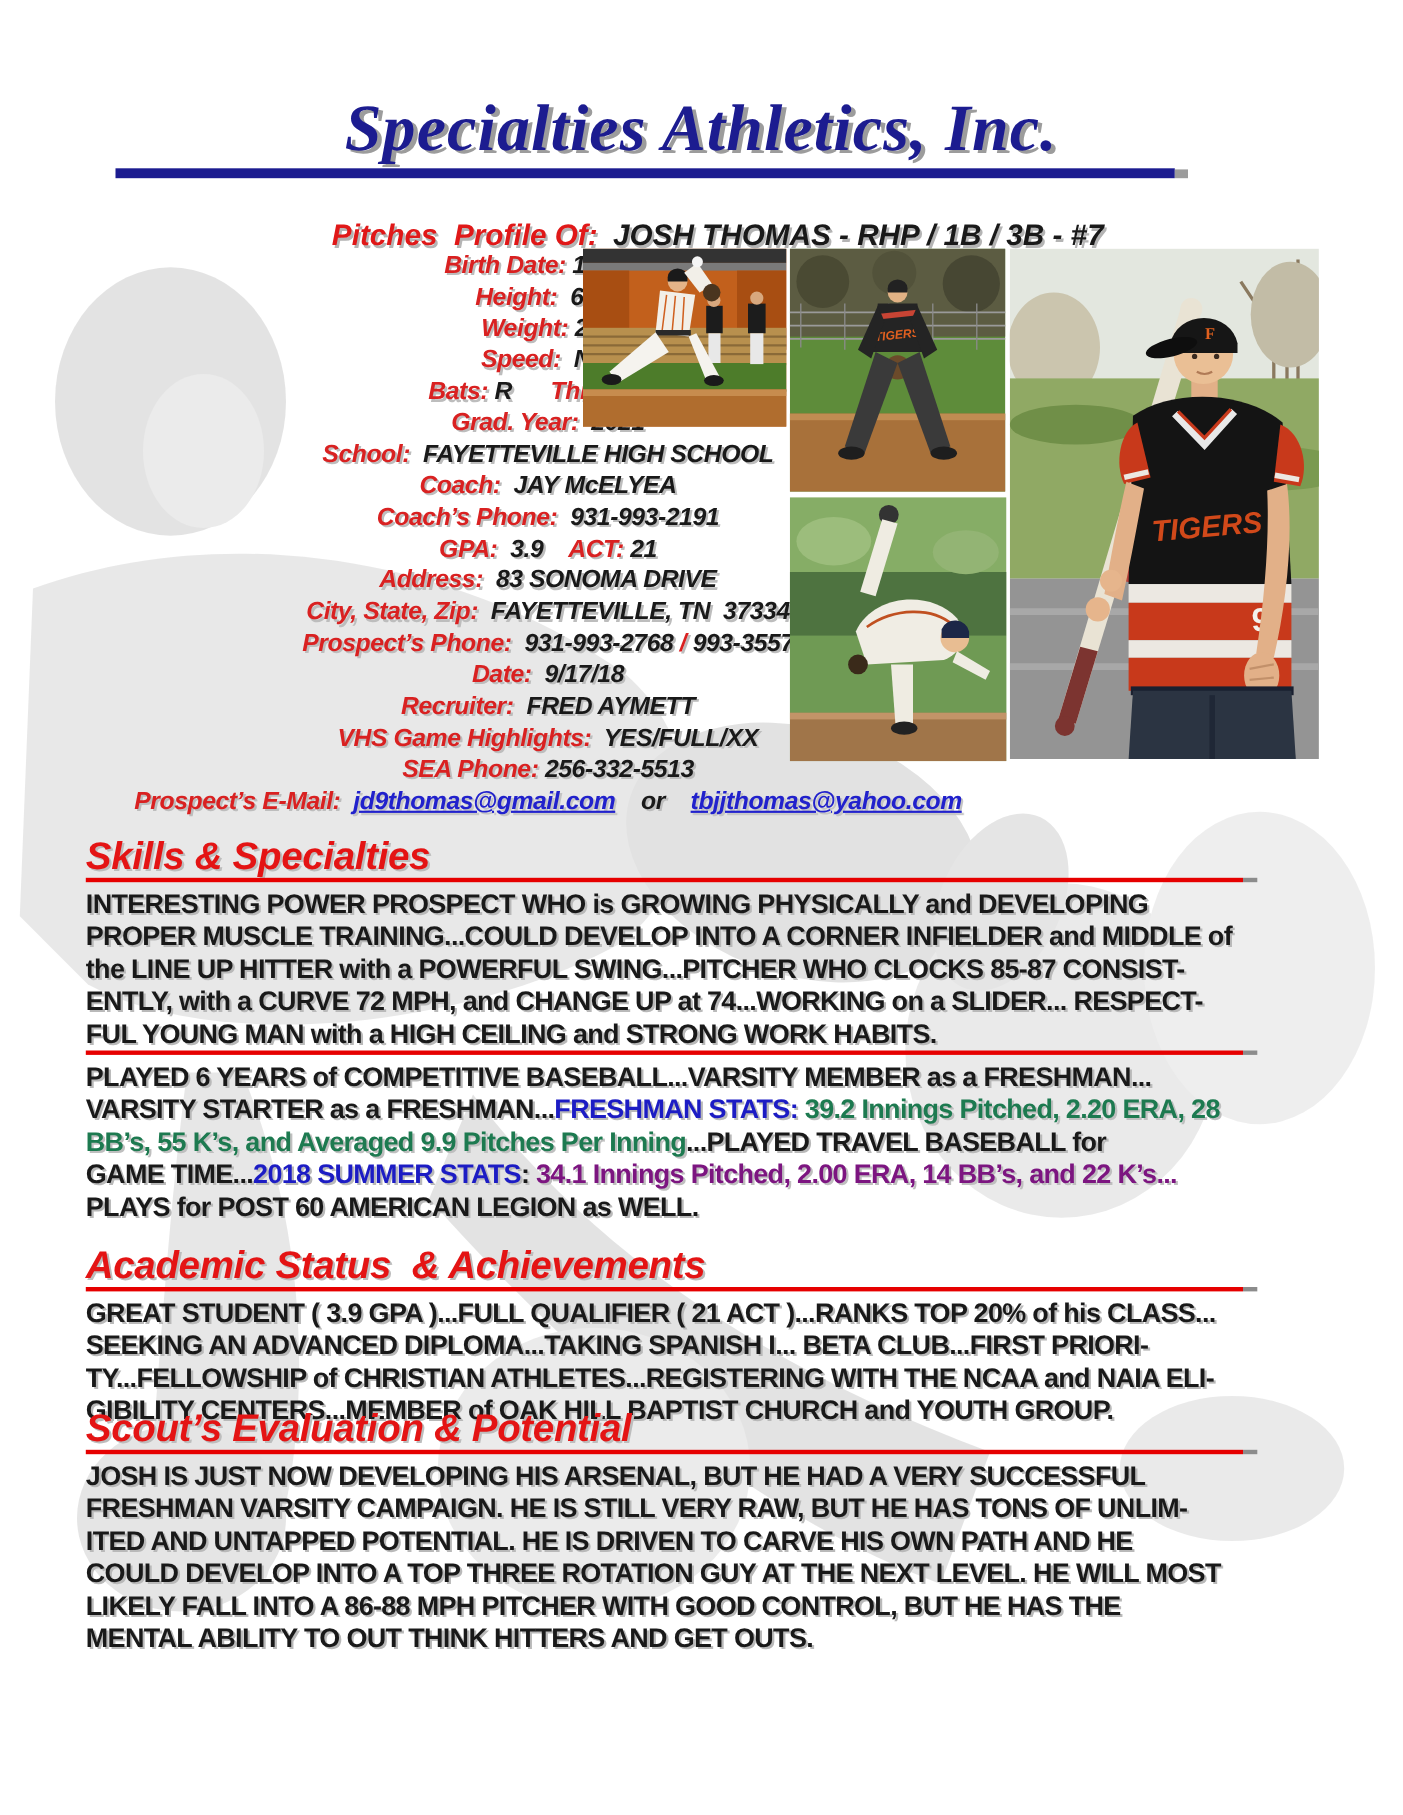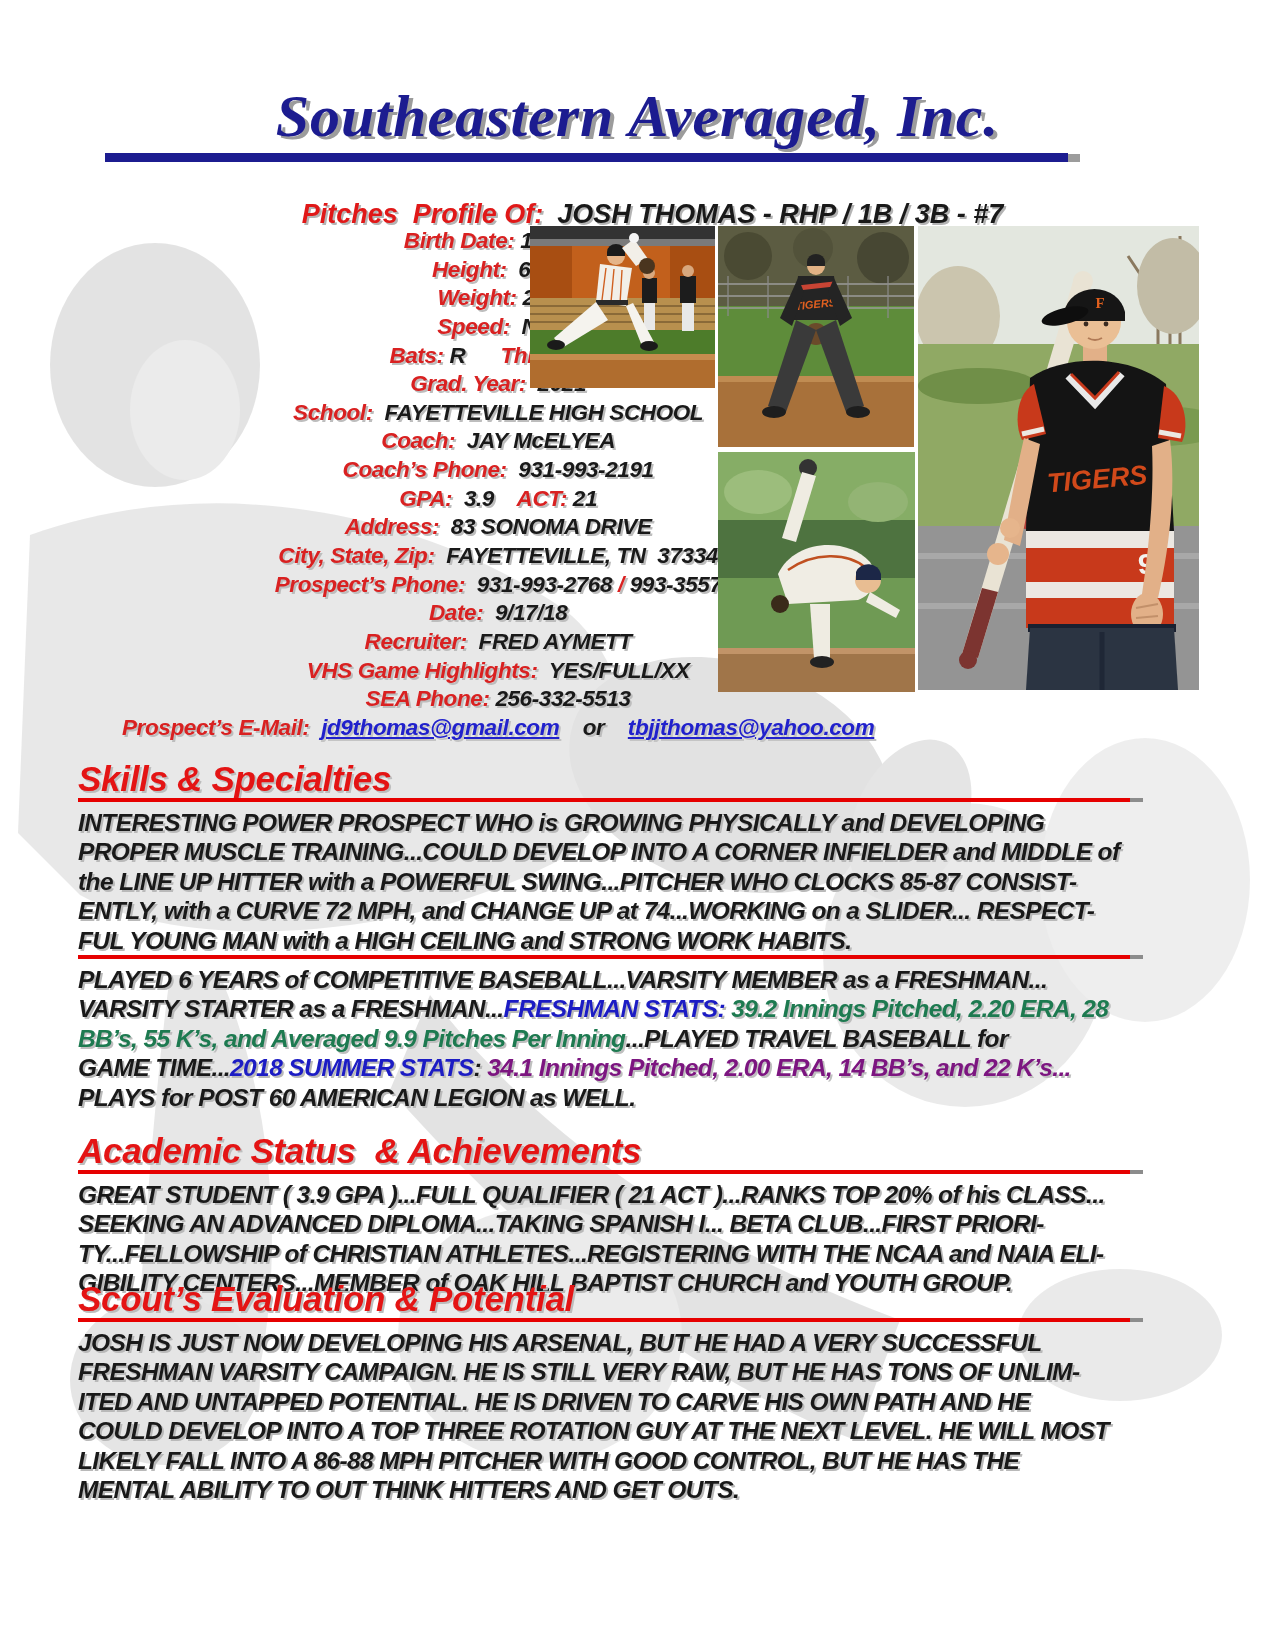--- a/index.html
+++ b/index.html
@@ -21,21 +21,21 @@
   .d-line{height:28.65px;text-align:center;}
   .d-label{color:#d92121;text-shadow:2px 2px 0 #bdbdbd;}
   .d-value{color:#191919;text-shadow:2px 2px 0 #bdbdbd;}
   .d-link{color:#2121cc;text-decoration:underline;text-shadow:2px 2px 0 #c4c4c4;cursor:pointer;}
   
   .section{position:absolute;left:78px;width:1085px;}
   .sec-heading{font-size:35px;line-height:33px;font-weight:bold;font-style:italic;
     color:#e41414;text-shadow:2px 2px 0 #bdbdbd;letter-spacing:-0.3px;white-space:pre;}
   .sec-rule{position:relative;margin-top:3px;width:1052px;height:4px;background:#e60000;}
   .sec-rule .tail{position:absolute;right:-13px;top:0;width:13px;height:4px;background:#8c8c8c;}
-  .sec-body{margin-top:7px;font-size:24.5px;font-weight:bold;font-style:italic;
+  .sec-body{margin-top:7px;font-size:24.5px;font-weight:bold;
     letter-spacing:-0.6px;white-space:pre;}
   .sec-body .bl{display:block;height:29.4px;}
   .t-black{color:#191919;text-shadow:2px 2px 0 #b9b9b9;}
   .t-blue{color:#1c1cc4;text-shadow:2px 2px 0 #b9b9b9;}
   .t-green{color:#1d7a50;text-shadow:2px 2px 0 #bfbfbf;}
   .t-purple{color:#7c1580;text-shadow:2px 2px 0 #bfbfbf;}
   
   .ph{position:absolute;display:block;}
   .wm{position:absolute;left:-20px;top:235px;pointer-events:none;opacity:0.5;}
 </style>
@@ -52,21 +52,21 @@
     <ellipse cx="985" cy="720" rx="142" ry="152" fill="#d6d6d6"></ellipse>
     <ellipse cx="930" cy="585" rx="55" ry="85" transform="rotate(25 930 585)" fill="#cccccc"></ellipse>
     <ellipse cx="1165" cy="645" rx="105" ry="142" fill="#dedede"></ellipse>
     <path d="M240,740 C305,895 305,1075 262,1200 L150,1200 C162,1045 172,875 190,740 Z" fill="#d0d0d0"></path>
     <path d="M450,760 C560,905 720,1010 920,1085 L875,1205 C690,1135 535,995 410,855 Z" fill="#c9c9c9"></path>
     <ellipse cx="560" cy="1100" rx="142" ry="128" fill="#d8d8d8"></ellipse>
     <ellipse cx="1140" cy="1100" rx="102" ry="66" fill="#d6d6d6"></ellipse>
     <ellipse cx="185" cy="1145" rx="95" ry="85" fill="#cccccc"></ellipse>
   </svg>
 
-  <div class="org-title">Southeastern Averaged, Inc.</div>
+  <div class="org-title">Specialties Athletics, Inc.</div>
   <div class="title-underline">
       <span class="tail"></span>
     </div>
   <div class="subtitle">
     <span class="red">Pitches  Profile Of:</span><span class="blk">JOSH THOMAS - RHP / 1B / 3B - #7</span>
   </div>
 
   <div class="details"><div class="d-line"><span class="d-label">Birth Date:</span><span class="d-value"> 1/28/03</span></div><div class="d-line"><span class="d-label">Height:</span><span class="d-value">  6’ 4”</span></div><div class="d-line"><span class="d-label">Weight:</span><span class="d-value"> 254</span></div><div class="d-line"><span class="d-label">Speed:</span><span class="d-value">  N/A</span></div><div class="d-line"><span class="d-label">Bats:</span><span class="d-value"> R      </span><span class="d-label">Throws:</span><span class="d-value"> R</span></div><div class="d-line"><span class="d-label">Grad. Year:</span><span class="d-value">  2021</span></div><div class="d-line"><span class="d-label">School:</span><span class="d-value">  FAYETTEVILLE HIGH SCHOOL</span></div><div class="d-line"><span class="d-label">Coach:</span><span class="d-value">  JAY McELYEA</span></div><div class="d-line"><span class="d-label">Coach’s Phone:</span><span class="d-value">  931-993-2191</span></div><div class="d-line"><span class="d-label">GPA:</span><span class="d-value">  3.9    </span><span class="d-label">ACT:</span><span class="d-value"> 21</span></div><div class="d-line"><span class="d-label">Address:</span><span class="d-value">  83 SONOMA DRIVE</span></div><div class="d-line"><span class="d-label">City, State, Zip:</span><span class="d-value">  FAYETTEVILLE, TN  37334</span></div><div class="d-line"><span class="d-label">Prospect’s Phone:</span><span class="d-value">  931-993-2768 </span><span class="d-label">/</span><span class="d-value"> 993-3557</span></div><div class="d-line"><span class="d-label">Date:</span><span class="d-value">  9/17/18</span></div><div class="d-line"><span class="d-label">Recruiter:</span><span class="d-value">  FRED AYMETT</span></div><div class="d-line"><span class="d-label">VHS Game Highlights:</span><span class="d-value">  YES/FULL/XX</span></div><div class="d-line"><span class="d-label">SEA Phone:</span><span class="d-value"> 256-332-5513</span></div><div class="d-line"><span class="d-label">Prospect’s E-Mail:</span><span class="d-value">  </span><span class="d-link">jd9thomas@gmail.com</span><span class="d-value">    or    </span><span class="d-link">tbjjthomas@yahoo.com</span></div></div>
 
   <svg class="ph" style="left:530px;top:226px" width="185" height="162" viewBox="0 0 185 162">

